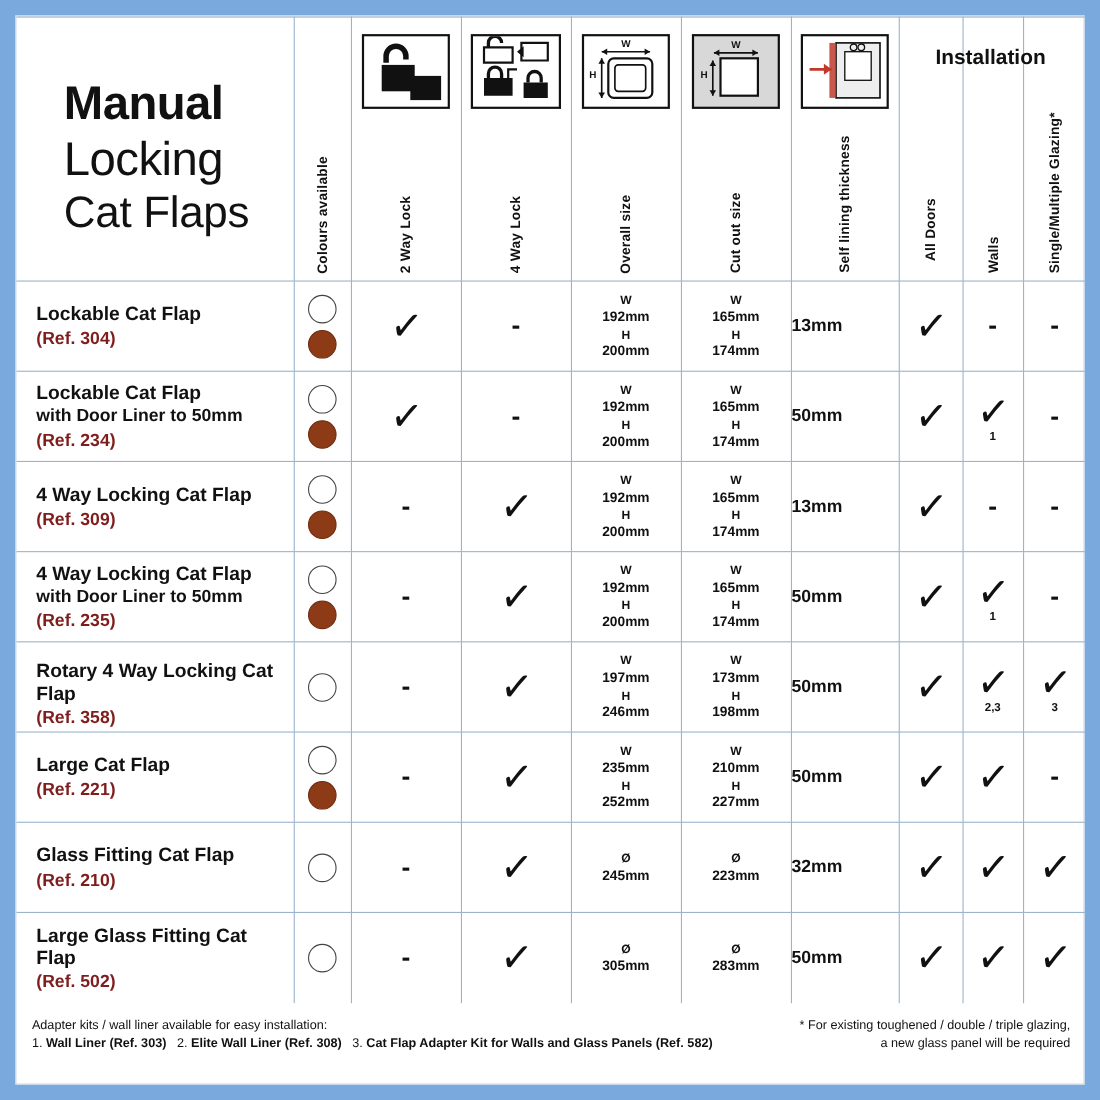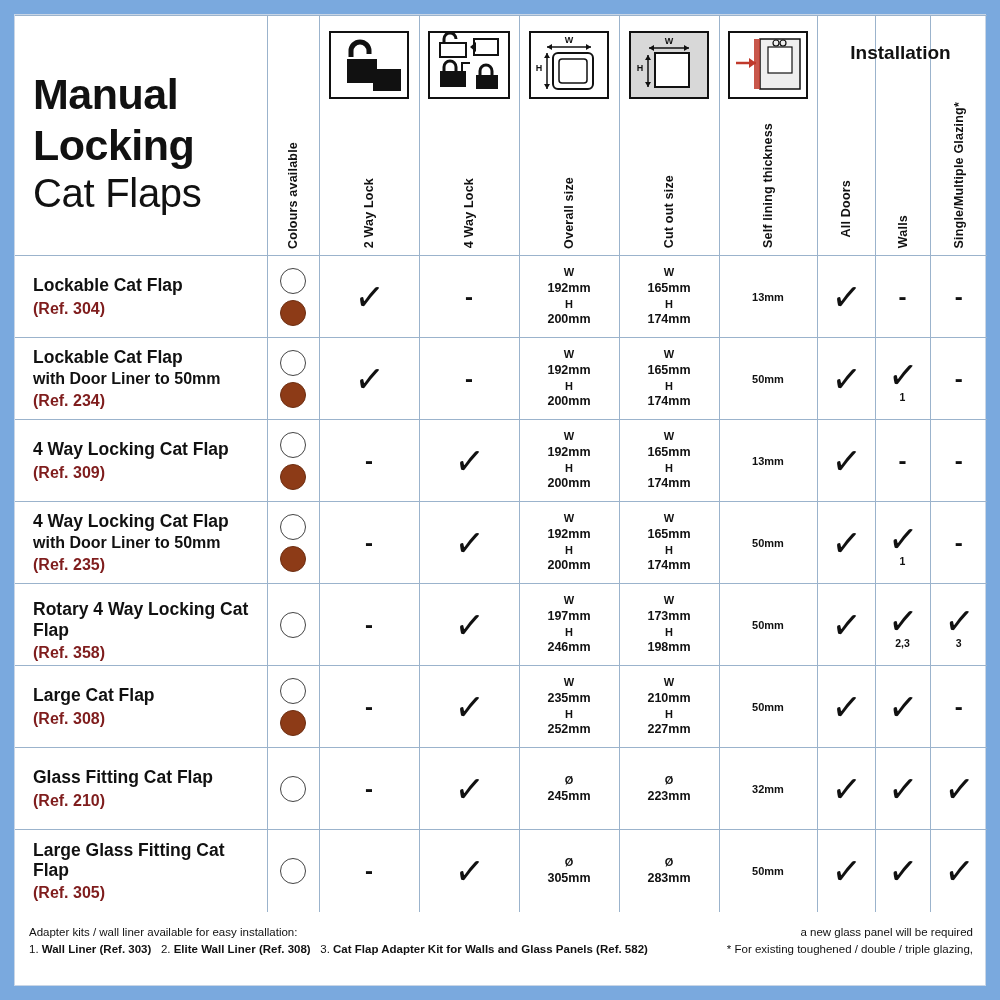--- a/index.html
+++ b/index.html
@@ -47,36 +47,36 @@
   col.c-4way  { width: 100px; }
   col.c-ovr   { width: 100px; }
   col.c-cut   { width: 100px; }
   col.c-slt   { width: 98px;  }
   col.c-ad    { width: 58px;  }
   col.c-wl    { width: 55px;  }
   col.c-gl    { width: 57px;  }
 
   
   .hdr-row td { height: 240px; border-top: none; }
-  .hdr-row td.nameCell { border-left: none; }
+  .hdr-row td.nameCell { border-left: none; padding-left: 25px; }
   .hdr-row td.lastCell { border-right: none; }
 
   .title-block {
     padding: 14px 0 0 18px;
     line-height: 1.0;
     color: #111;
   }
   .title-1 {
     font-size: 43px;
     font-weight: bold;
     letter-spacing: -0.5px;
   }
   .title-2 {
     font-size: 43px;
-    font-weight: bold;
+    font-weight: normal;
     letter-spacing: -0.5px;
     margin-top: 8px;
   }
   .title-3 {
     font-size: 40px;
     font-weight: normal;
     margin-top: 6px;
     letter-spacing: -0.3px;
   }
 
@@ -184,24 +184,24 @@
 
   .dims {
     font-size: 12.5px;
     font-weight: bold;
     color: #111;
     text-align: center;
     line-height: 1.25;
   }
   .dims .lbl { font-size: 11px; }
   .single {
-    font-size: 11px;
-    font-weight: bold;
-    color: #111;
-    text-align: center;
+    font-size: 16px;
+    font-weight: bold;
+    color: #111;
+    text-align: left;
   }
 
   
   .footer {
     position: absolute;
     left: 0; bottom: 17px;
     width: 972px;
     height: 50px;
     padding: 6px 14px 0 14px;
     display: flex;
@@ -549,21 +549,21 @@
               </td>
           <td class="lastCell">
                 <span class="tick">✓</span>
                 <div class="notenum">3</div>
               </td>
         </tr>
 
         <tr class="row">
           <td class="nameCell">
             <div class="prod-name">Large Cat Flap</div>
-            <div class="prod-ref">(Ref. 308)</div>
+            <div class="prod-ref">(Ref. 221)</div>
           </td>
           <td>
                 <div class="dots">
                   <span class="dot white"></span>
                   <span class="dot brown"></span>
                 </div>
               </td>
           <td>
                 <span class="dash">-</span>
               </td>
@@ -622,21 +622,21 @@
                 <span class="tick">✓</span>
               </td>
           <td class="lastCell">
                 <span class="tick">✓</span>
               </td>
         </tr>
 
         <tr class="row">
           <td class="nameCell">
             <div class="prod-name" style="max-width:200px;">Large Glass Fitting Cat Flap</div>
-            <div class="prod-ref">(Ref. 305)</div>
+            <div class="prod-ref">(Ref. 502)</div>
           </td>
           <td>
                 <div class="dots">
                   <span class="dot white"></span>
                 </div>
               </td>
           <td>
                 <span class="dash">-</span>
               </td>
           <td>
@@ -671,19 +671,19 @@
         <div>
           <span>1.</span>
           <b>Wall Liner (Ref. 303)</b>&nbsp;&nbsp;
           <span>2.</span>
           <b>Elite Wall Liner (Ref. 308)</b>&nbsp;&nbsp;
           <span>3.</span>
           <b>Cat Flap Adapter Kit for Walls and Glass Panels (Ref. 582)</b>
         </div>
       </div>
       <div class="foot-right">
+        <div>* For existing toughened / double / triple glazing,</div>
         <div>a new glass panel will be required</div>
-        <div>* For existing toughened / double / triple glazing,</div>
       </div>
     </div>
 
   </div>
 </div>
 
 </body></html>

